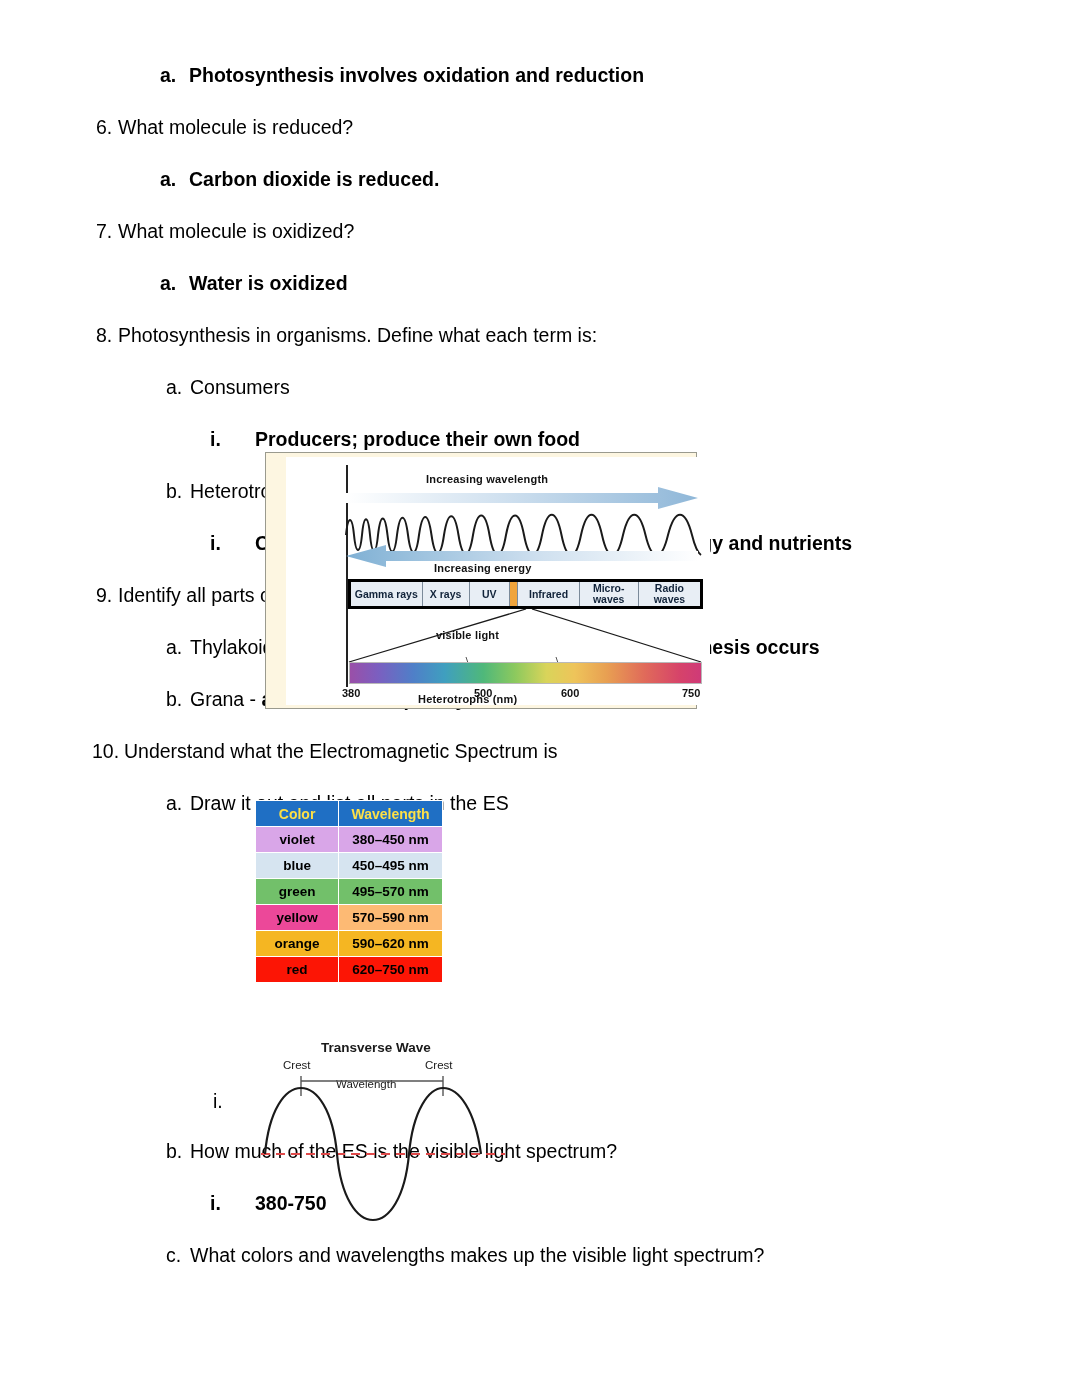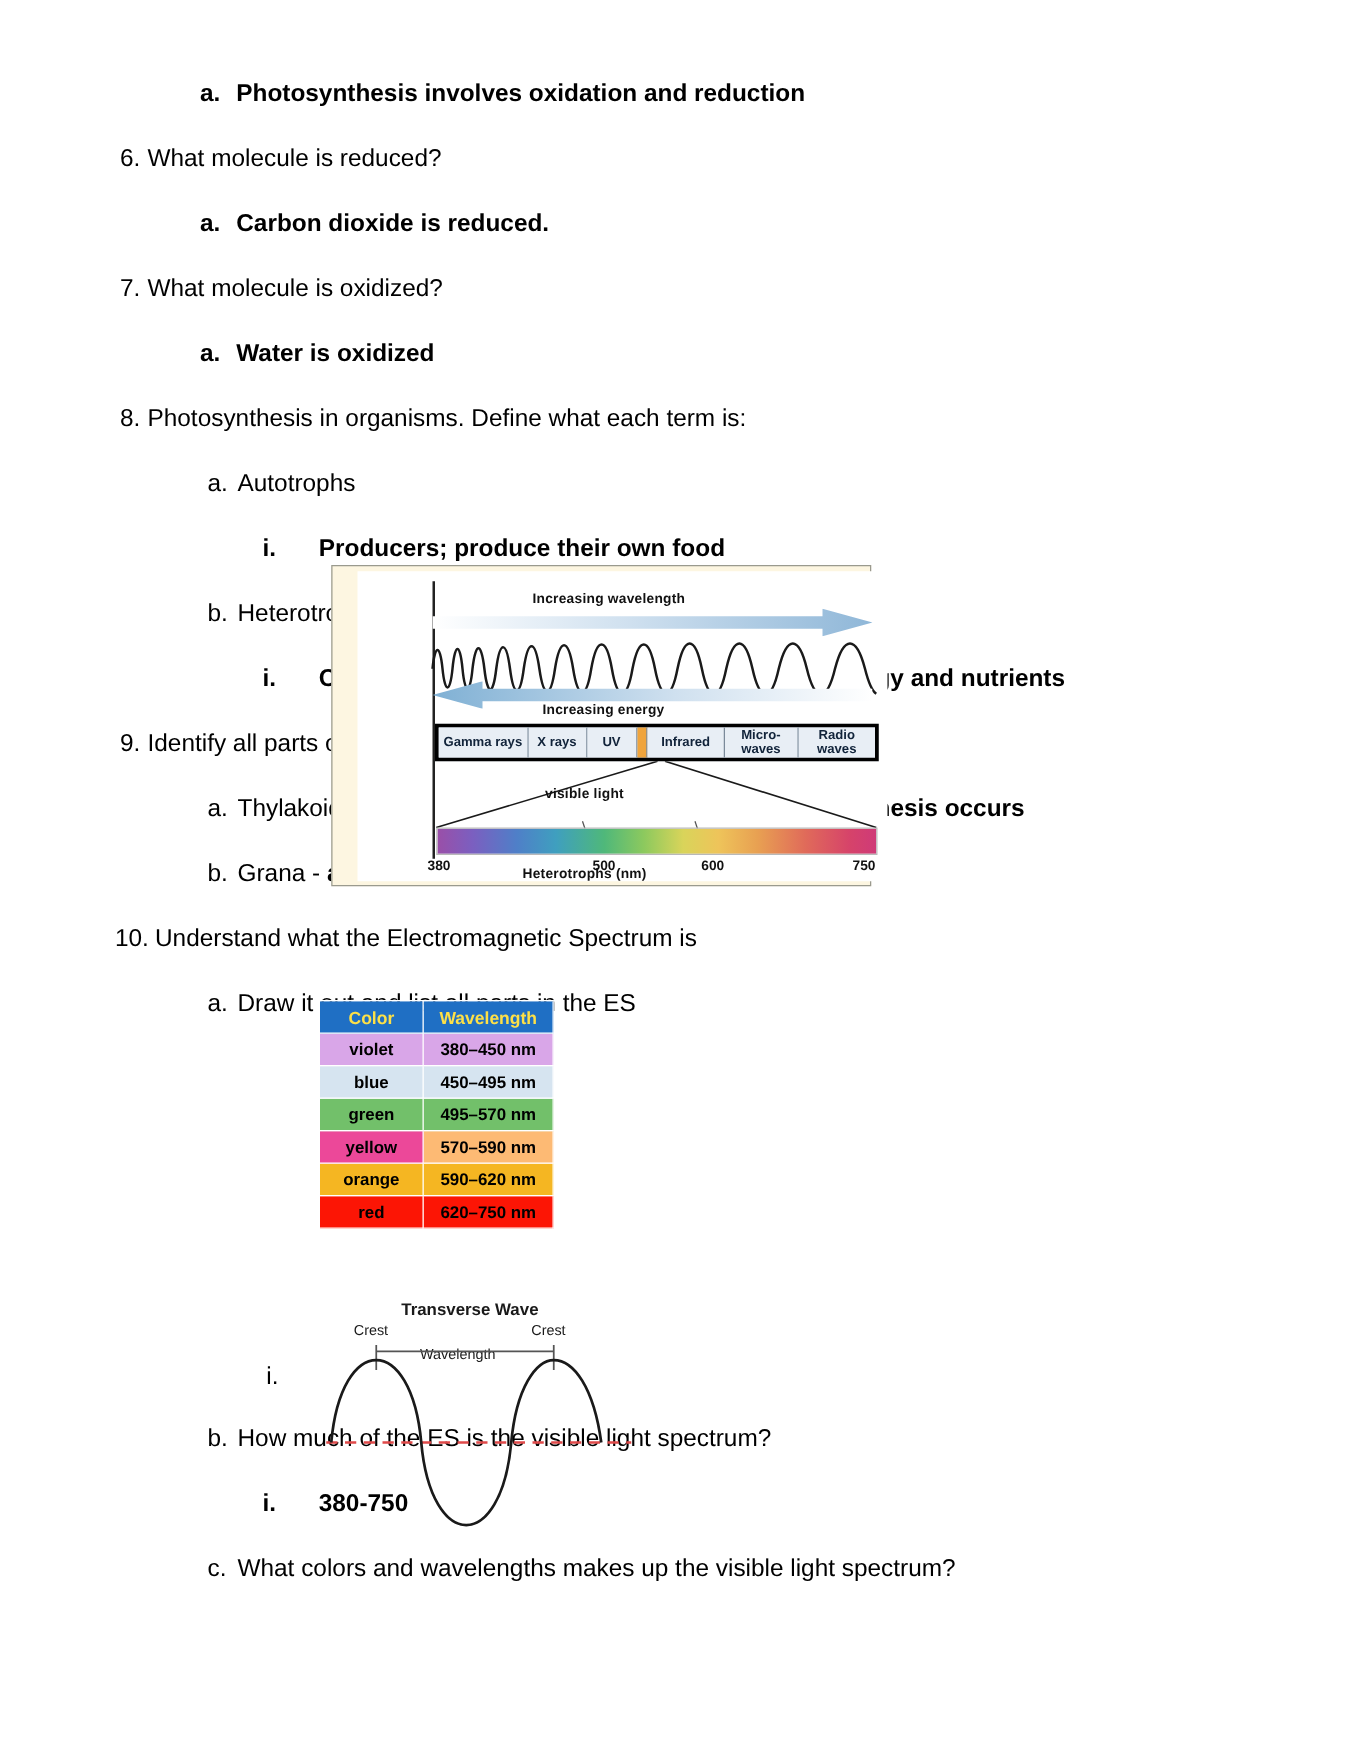--- a/index.html
+++ b/index.html
@@ -246,21 +246,21 @@
     <span class="rowtext b">Water is oxidized</span>
   </div>
 
   <div class="row lvl-num" style="top:192px">
     <span class="marker">8.</span>
     <span class="rowtext">Photosynthesis in organisms. Define what each term is:</span>
   </div>
 
   <div class="row lvl-a" style="top:218px">
     <span class="marker">a.</span>
-    <span class="rowtext">Autotrophs</span>
+    <span class="rowtext">Consumers</span>
   </div>
 
   <div class="row lvl-i" style="top:244px">
     <span class="marker b">i.</span>
     <span class="rowtext b">Producers; produce their own food</span>
   </div>
 
   <div class="row lvl-a" style="top:270px">
     <span class="marker">b.</span>
     <span class="rowtext">Heterotrophs</span>

